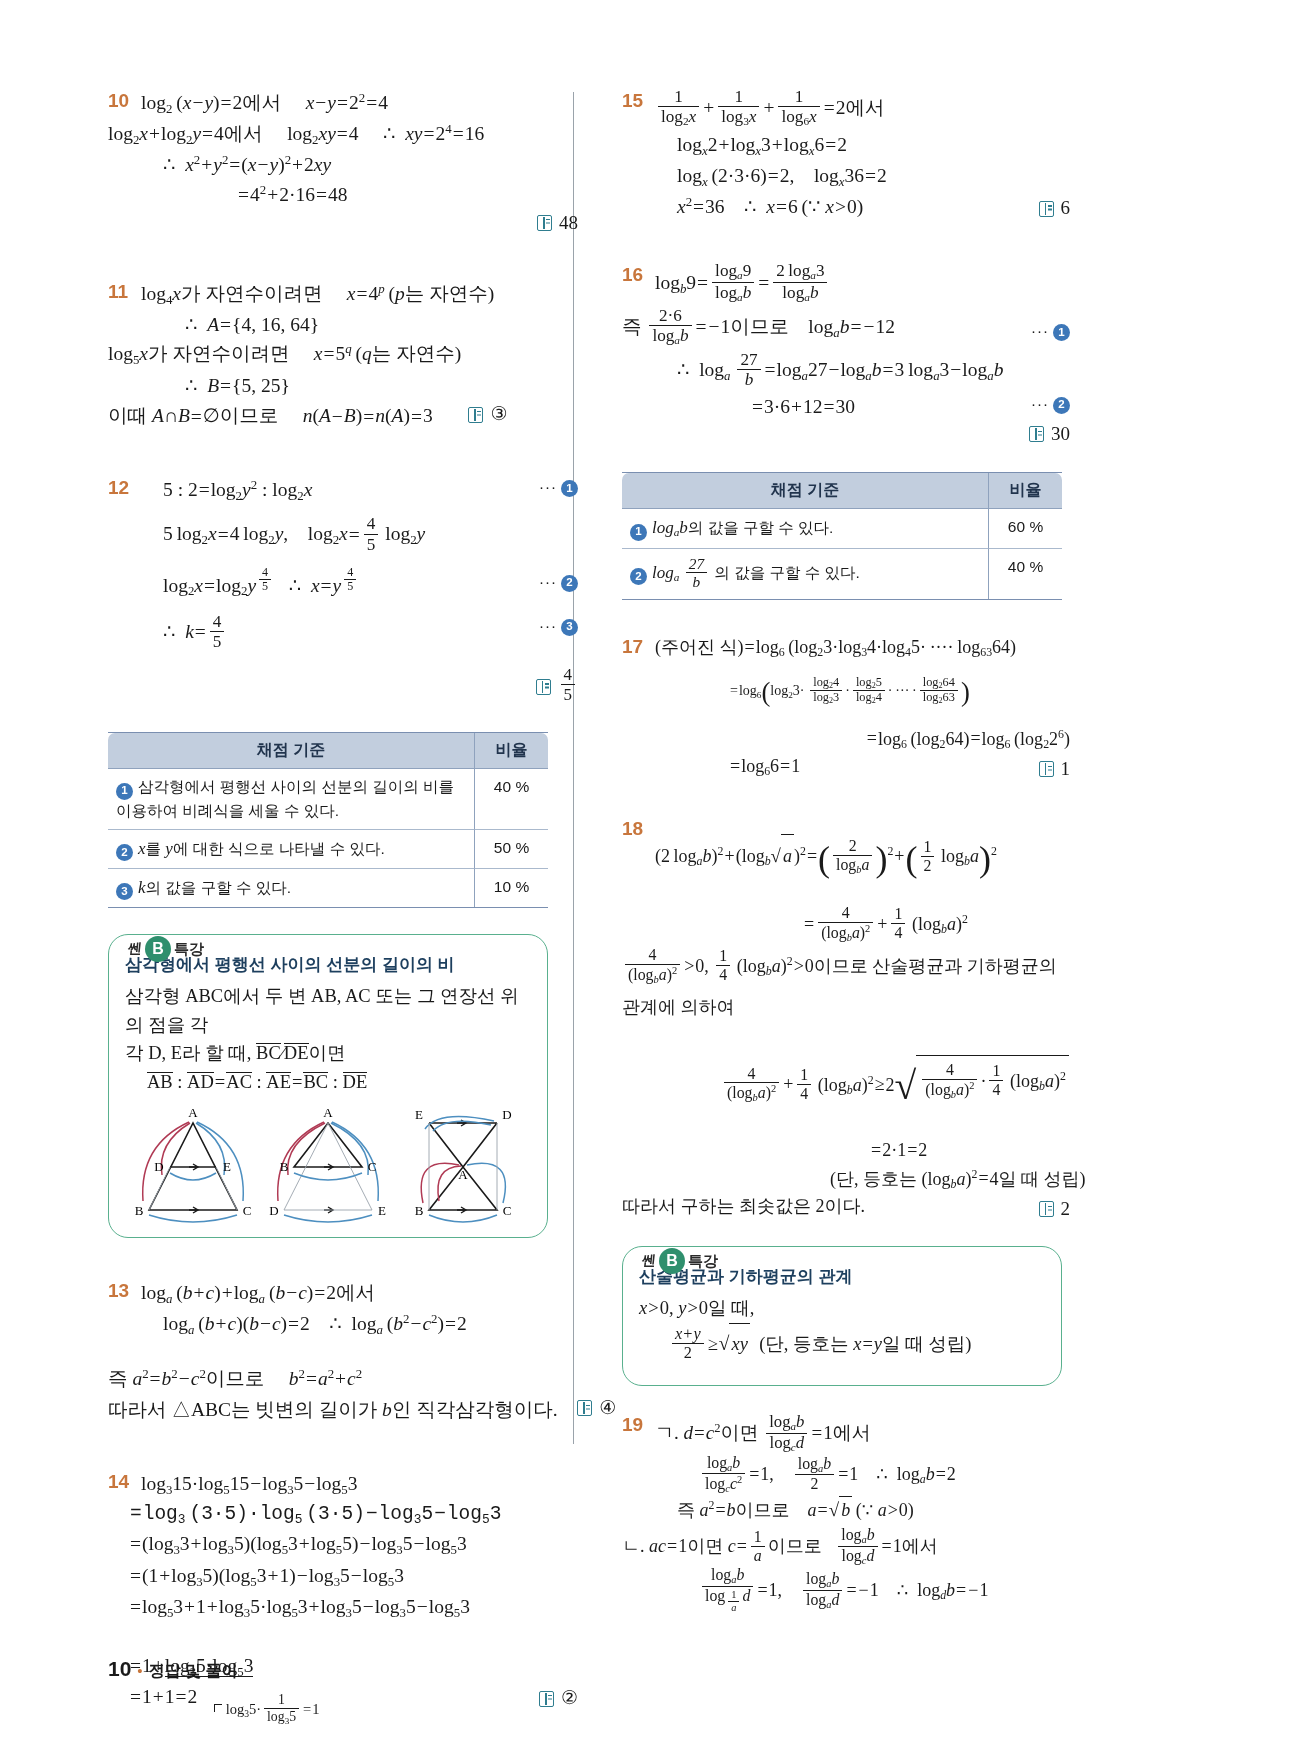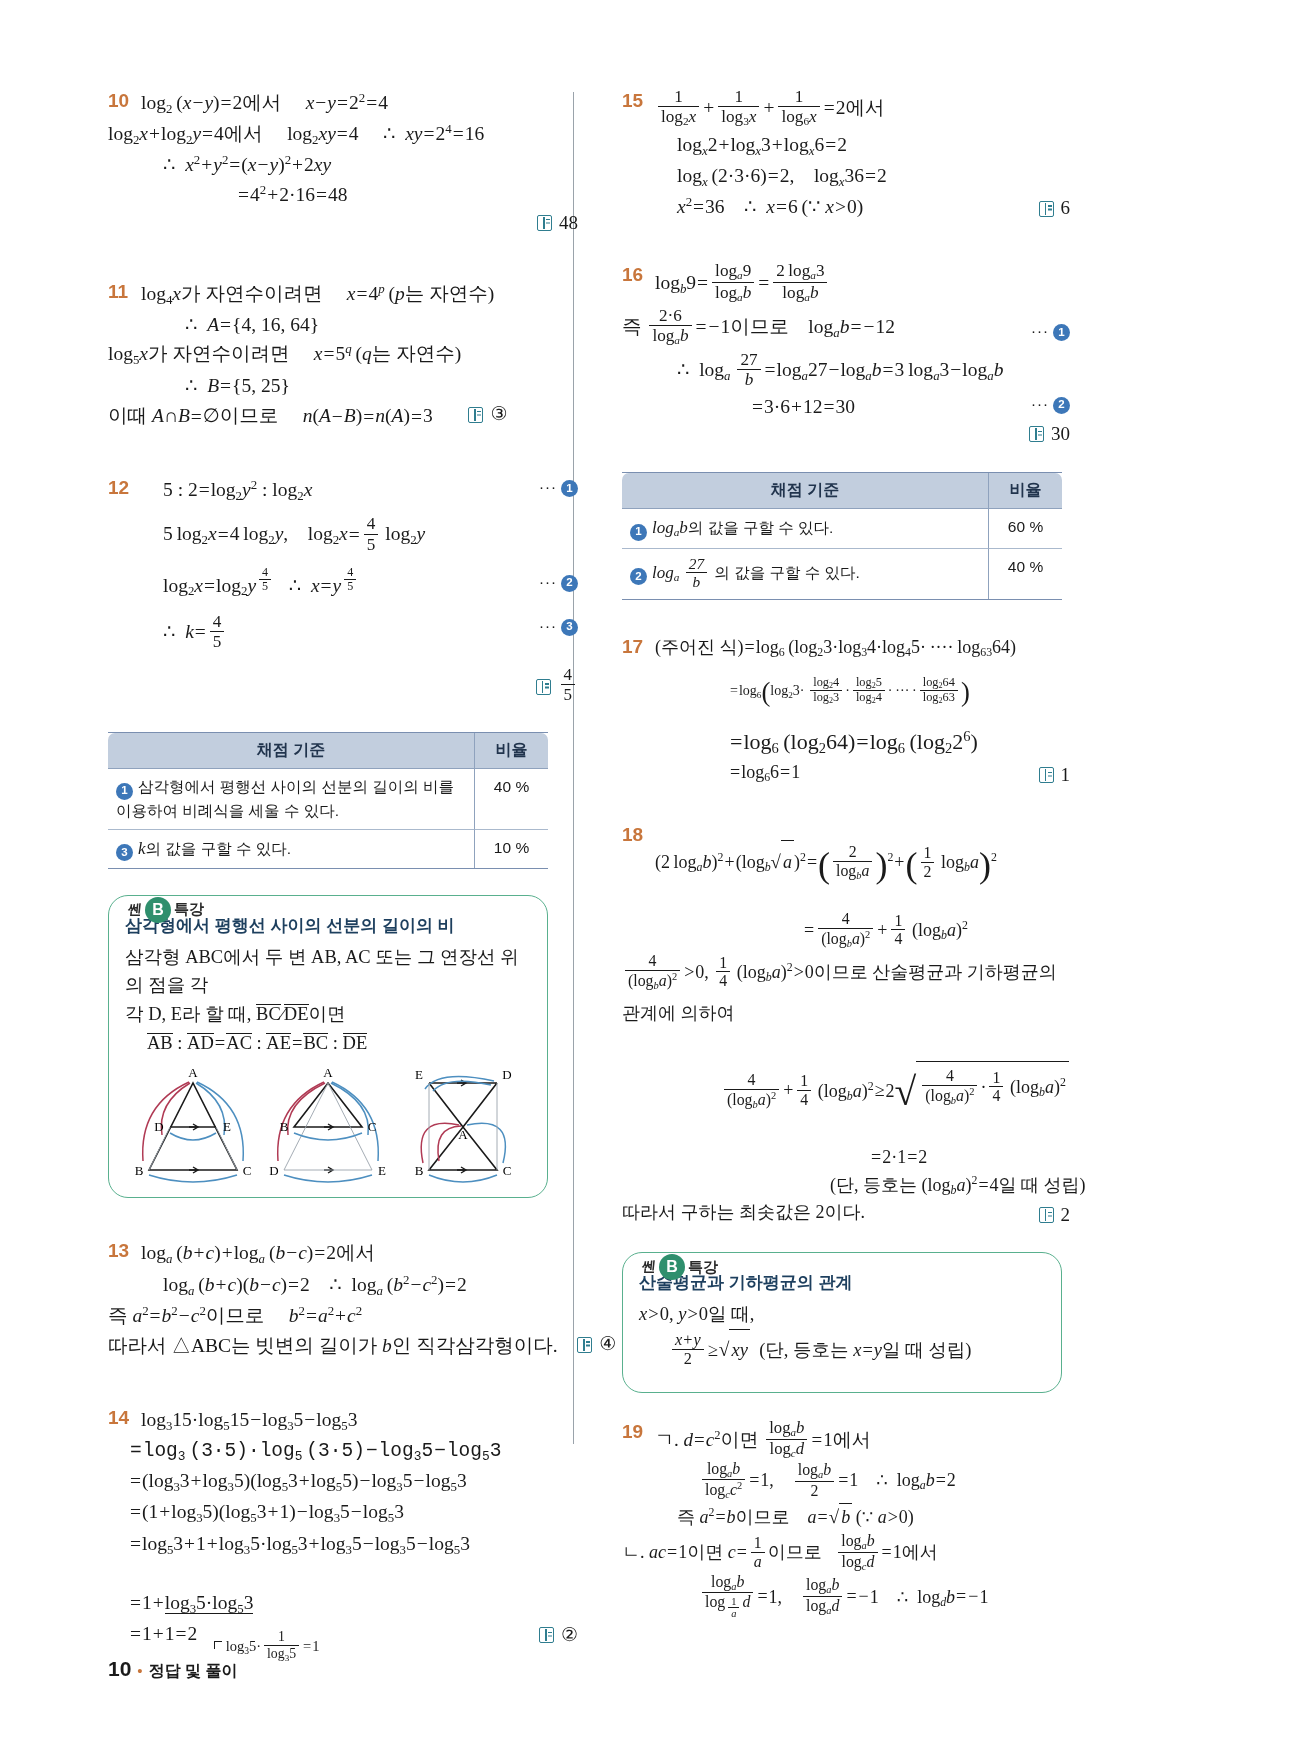--- a/index.html
+++ b/index.html
@@ -284,20 +284,26 @@
           <th>채점 기준</th>
           <th>비율</th>
         </tr>
       </thead>
       <tbody>
         <tr>
           <td class="crit">
             <span class="cn">1</span><span>삼각형에서 평행선 사이의 선분의 길이의 비를 이용하여 비례식을 세울 수 있다.</span>
           </td>
           <td class="ratio">40 %</td>
+        </tr>
+        <tr>
+          <td class="crit">
+            <span class="cn">2</span><span class="tblmath">x</span><span>를 </span><span class="tblmath">y</span><span>에 대한 식으로 나타낼 수 있다.</span>
+          </td>
+          <td class="ratio">50 %</td>
         </tr>
         <tr>
           <td class="crit">
             <span class="cn">3</span><span class="tblmath">k</span><span>의 값을 구할 수 있다.</span>
           </td>
           <td class="ratio">10 %</td>
         </tr>
       </tbody>
     </table>
 
@@ -383,21 +389,21 @@
 
     <div class="prob" style="margin-top:40px;">
       <span class="pnum">13</span>
       <div class="pbody">
         <div class="line">
           log<span class="sub">a</span> (<span class="mi">b</span><span class="op">+</span><span class="mi">c</span>)<span class="op">+</span>log<span class="sub">a</span> (<span class="mi">b</span><span class="op">−</span><span class="mi">c</span>)<span class="op">=</span>2에서
         </div>
         <div class="line ind1">
           log<span class="sub">a</span> (<span class="mi">b</span><span class="op">+</span><span class="mi">c</span>)(<span class="mi">b</span><span class="op">−</span><span class="mi">c</span>)<span class="op">=</span>2 &nbsp;&nbsp;&nbsp;∴&nbsp; log<span class="sub">a</span> (<span class="mi">b</span><span class="sup">2</span><span class="op">−</span><span class="mi">c</span><span class="sup">2</span>)<span class="op">=</span>2
         </div>
-        <div class="line nb" style="margin-left:-33px;">
+        <div class="line nb" style="margin-left:-33px;margin-top:24px;">
           즉 <span class="mi">a</span><span class="sup">2</span><span class="op">=</span><span class="mi">b</span><span class="sup">2</span><span class="op">−</span><span class="mi">c</span><span class="sup">2</span>이므로 &nbsp;&nbsp;&nbsp;&nbsp;<span class="mi">b</span><span class="sup">2</span><span class="op">=</span><span class="mi">a</span><span class="sup">2</span><span class="op">+</span><span class="mi">c</span><span class="sup">2</span>
         </div>
         <div class="line nb" style="margin-left:-33px;">
           따라서 △ABC는 빗변의 길이가 <span class="mi">b</span>인 직각삼각형이다.
           <span style="display:inline-block;width:10px;"></span>
           <span class="ansbadge">
             <span class="bookicon"></span>
             <span>④</span>
           </span>
         </div>
@@ -522,21 +528,21 @@
 
     <div class="prob" style="margin-top:34px;">
       <span class="pnum">17</span>
       <div class="pbody">
         <div class="line" style="font-size:18px;">
           (주어진 식)<span class="op">=</span>log<span class="subn">6</span> (log<span class="subn">2</span>3·log<span class="subn">3</span>4·log<span class="subn">4</span>5· ···· log<span class="subn">63</span>64)
         </div>
         <div class="line" style="font-size:14px;padding-left:74px;line-height:2.4;">
           <span class="op">=</span>log<span class="subn">6</span><span style="font-size:1.9em;vertical-align:-0.22em;">(</span>log<span class="subn">2</span>3· <span class="frac"><span class="num">log<span class="subn">2</span>4</span><span class="den">log<span class="subn">2</span>3</span></span>·<span class="frac"><span class="num">log<span class="subn">2</span>5</span><span class="den">log<span class="subn">2</span>4</span></span>· ··· ·<span class="frac"><span class="num">log<span class="subn">2</span>64</span><span class="den">log<span class="subn">2</span>63</span></span><span style="font-size:1.9em;vertical-align:-0.22em;">)</span>
         </div>
-        <div class="line" style="font-size:22px;padding-left:74px;">
+        <div class="line" style="font-size:18px;padding-left:74px;text-align:right;">
           <span class="op">=</span>log<span class="subn">6</span> (log<span class="subn">2</span>64)<span class="op">=</span>log<span class="subn">6</span> (log<span class="subn">2</span>2<span class="sup">6</span>)
         </div>
         <div class="line" style="font-size:18px;padding-left:74px;position:relative;">
           <span class="op">=</span>log<span class="subn">6</span>6<span class="op">=</span>1
           <span class="ansbadge" style="position:absolute;right:0;top:2px;">
             <span class="bookicon"></span>
             <span>1</span>
           </span>
         </div>
       </div>

